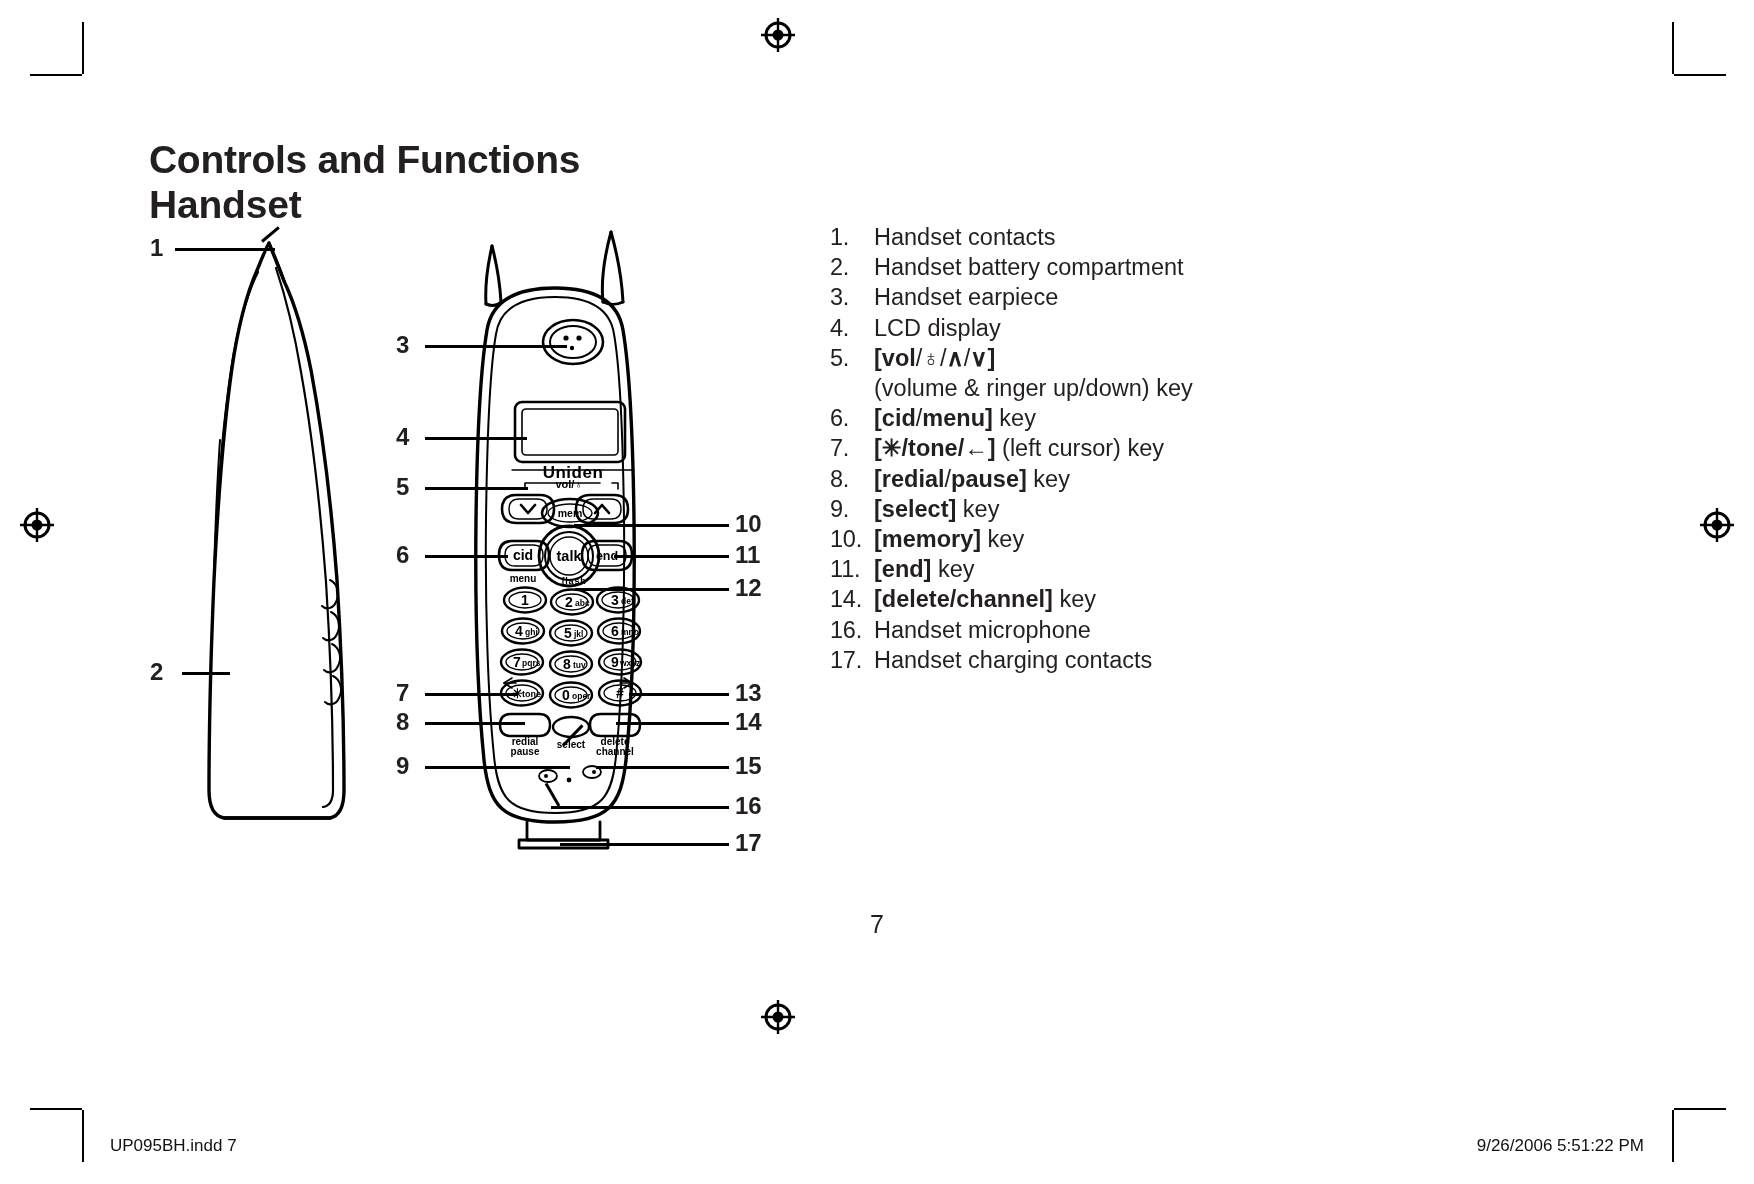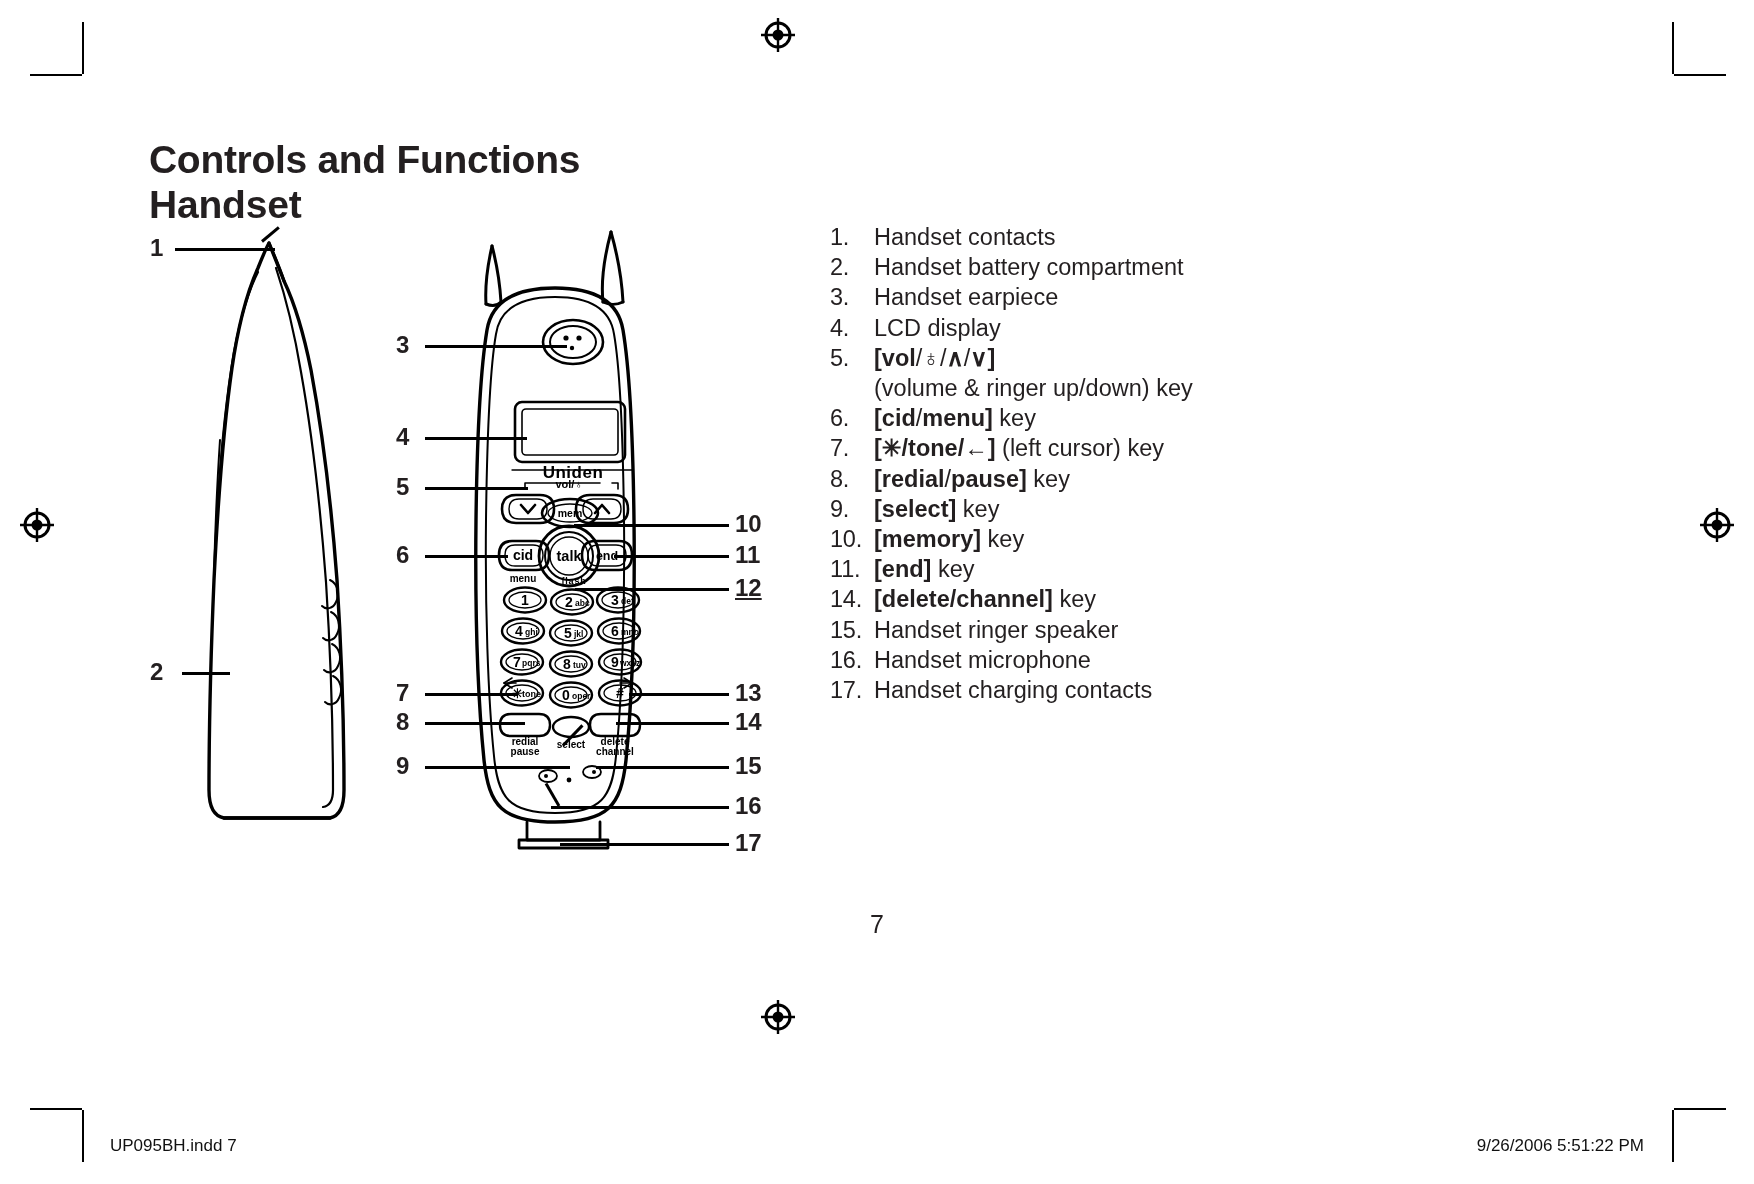--- a/index.html
+++ b/index.html
@@ -332,21 +332,21 @@
   <div class="callout" style="left:396px;top:331px;">3</div>
   <div class="callout" style="left:396px;top:423px;">4</div>
   <div class="callout" style="left:396px;top:473px;">5</div>
   <div class="callout" style="left:396px;top:541px;">6</div>
   <div class="callout" style="left:396px;top:679px;">7</div>
   <div class="callout" style="left:396px;top:708px;">8</div>
   <div class="callout" style="left:396px;top:752px;">9</div>
 
   <div class="callout" style="left:735px;top:510px;">10</div>
   <div class="callout" style="left:735px;top:541px;">11</div>
-  <div class="callout" style="left:735px;top:574px;text-decoration:underline;">12</div>
+  <div class="callout" style="left:735px;top:574px;">12</div>
   <div class="callout" style="left:735px;top:679px;">13</div>
   <div class="callout" style="left:735px;top:708px;">14</div>
   <div class="callout" style="left:735px;top:752px;">15</div>
   <div class="callout" style="left:735px;top:792px;">16</div>
   <div class="callout" style="left:735px;top:829px;">17</div>
 
   <div id="legend">
       <div class="leg-row">
         <span class="leg-num">1.</span>
         <span class="leg-txt">Handset contacts</span>
@@ -390,24 +390,20 @@
       </div>
       <div class="leg-row">
         <span class="leg-num">11.</span>
         <span class="leg-txt"><b>[end]</b> key</span>
       </div>
       <div class="leg-row">
         <span class="leg-num">14.</span>
         <span class="leg-txt"><b>[delete/channel]</b> key</span>
       </div>
       <div class="leg-row">
-        <span class="leg-num">15.</span>
-        <span class="leg-txt">Handset ringer speaker</span>
-      </div>
-      <div class="leg-row">
         <span class="leg-num">16.</span>
         <span class="leg-txt">Handset microphone</span>
       </div>
       <div class="leg-row">
         <span class="leg-num">17.</span>
         <span class="leg-txt">Handset charging contacts</span>
       </div>
     </div>
 
   <div id="pageno">7</div>

